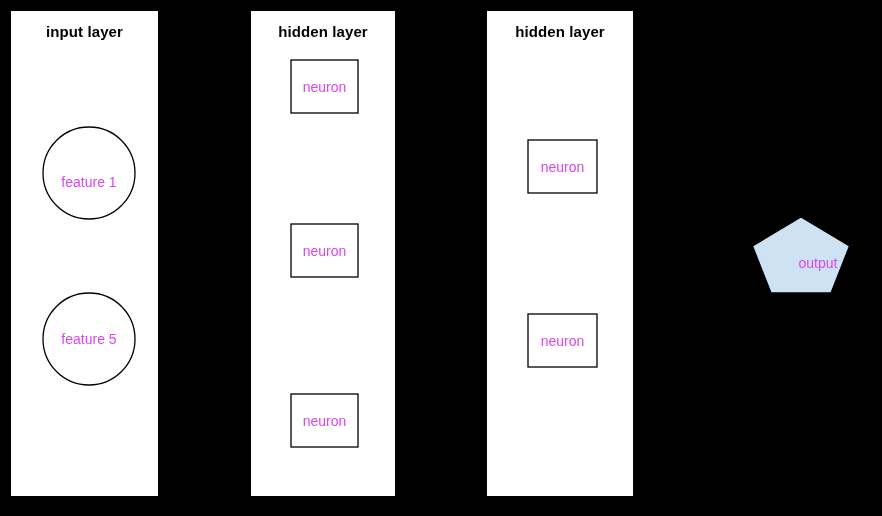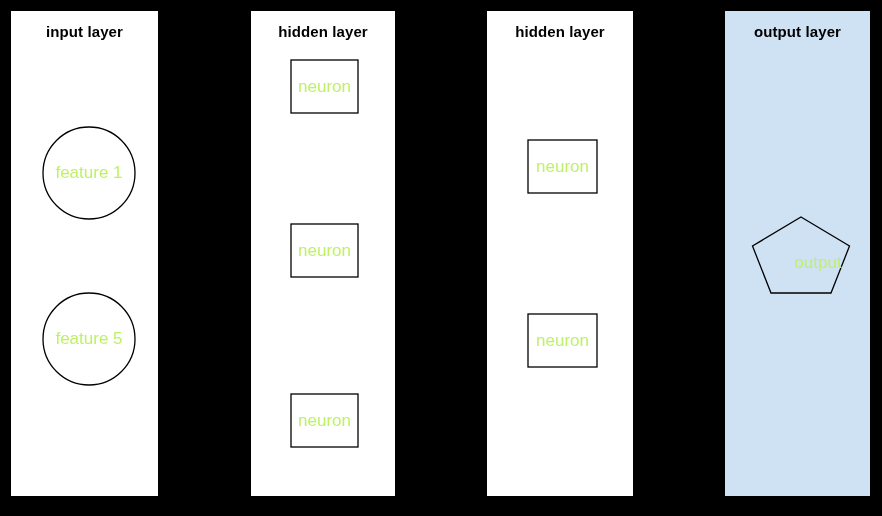--- a/index.html
+++ b/index.html
@@ -27,22 +27,22 @@
     color:#000000;
     letter-spacing:.1px;
   }
   .edges{
     position:absolute;left:0;top:0;
     width:882px;height:516px;
     pointer-events:none;
   }
   .node-label{
     position:absolute;
-    font-size:17px;
-    color:#bef264;
+    font-size:14px;
+    color:#d946ef;
     text-align:center;
     white-space:nowrap;
     transform:translate(-50%,-50%);
   }
   .shape-svg{position:absolute;left:0;top:0;width:882px;height:516px;pointer-events:none;}
 </style>
 </head>
 <body>
 
 <div id="canvas"></div>
@@ -165,37 +165,34 @@
 <div id="panels-host" style="position: absolute; left: 0px; top: 0px; width: 882px; height: 516px;">
     <div class="panel" style="left: 11px; top: 11px; width: 147px; height: 485px; background: rgb(255, 255, 255);">
       <div class="panel-title" style="top: 12px;">input layer</div>
     </div>
     <div class="panel" style="left: 251px; top: 11px; width: 144px; height: 485px; background: rgb(255, 255, 255);">
       <div class="panel-title" style="top: 12px;">hidden layer</div>
     </div>
     <div class="panel" style="left: 487px; top: 11px; width: 146px; height: 485px; background: rgb(255, 255, 255);">
       <div class="panel-title" style="top: 12px;">hidden layer</div>
     </div>
-    <div class="panel" style="left: 725px; top: 11px; width: 145px; height: 485px; background: rgb(207, 226, 243);">
-      <div class="panel-title" style="top: 12px;">output layer</div>
-    </div>
   </div>
 
 <svg class="shape-svg" id="shape-layer" xmlns="http://www.w3.org/2000/svg" viewBox="0 0 882 516">
     <circle cx="89" cy="173" r="46" fill="#ffffff" stroke="#000000" stroke-width="1.3"></circle>
     <circle cx="89" cy="339" r="46" fill="#ffffff" stroke="#000000" stroke-width="1.3"></circle>
     <rect x="291" y="60" width="67" height="53" fill="#ffffff" stroke="#000000" stroke-width="1.3"></rect>
     <rect x="291" y="224" width="67" height="53" fill="#ffffff" stroke="#000000" stroke-width="1.3"></rect>
     <rect x="291" y="394" width="67" height="53" fill="#ffffff" stroke="#000000" stroke-width="1.3"></rect>
     <rect x="528" y="140" width="69" height="53" fill="#ffffff" stroke="#000000" stroke-width="1.3"></rect>
     <rect x="528" y="314" width="69" height="53" fill="#ffffff" stroke="#000000" stroke-width="1.3"></rect>
     <polygon points="801.0,217.0 849.5,246.0 831.0,293.0 771.0,293.0 752.5,246.0" fill="#cfe2f3" stroke="#000000" stroke-width="1.3"></polygon>
   </svg>
 <div id="label-host" style="position: absolute; left: 0px; top: 0px; width: 882px; height: 516px;">
-    <div class="node-label" style="left: 89px; top: 173px; text-align: center;">feature 1</div>
+    <div class="node-label" style="left: 89px; top: 182px; text-align: center;">feature 1</div>
     <div class="node-label" style="left: 89px; top: 339px;">feature 5</div>
     <div class="node-label" style="left: 324.5px; top: 86.5px;">neuron</div>
     <div class="node-label" style="left: 324.5px; top: 250.5px;">neuron</div>
     <div class="node-label" style="left: 324.5px; top: 420.5px;">neuron</div>
     <div class="node-label" style="left: 562.5px; top: 166.5px;">neuron</div>
     <div class="node-label" style="left: 562.5px; top: 340.5px;">neuron</div>
     <div class="node-label" style="left: 818px; top: 263px;">output</div>
   </div>
 
 </body></html>

